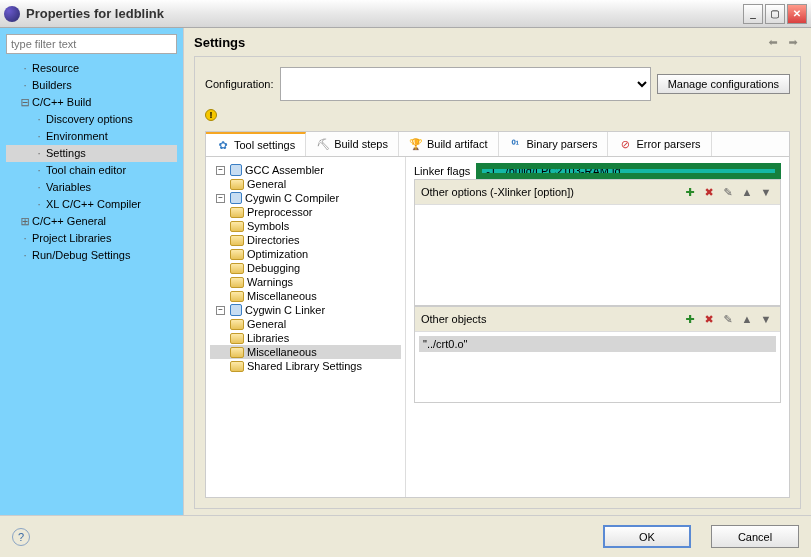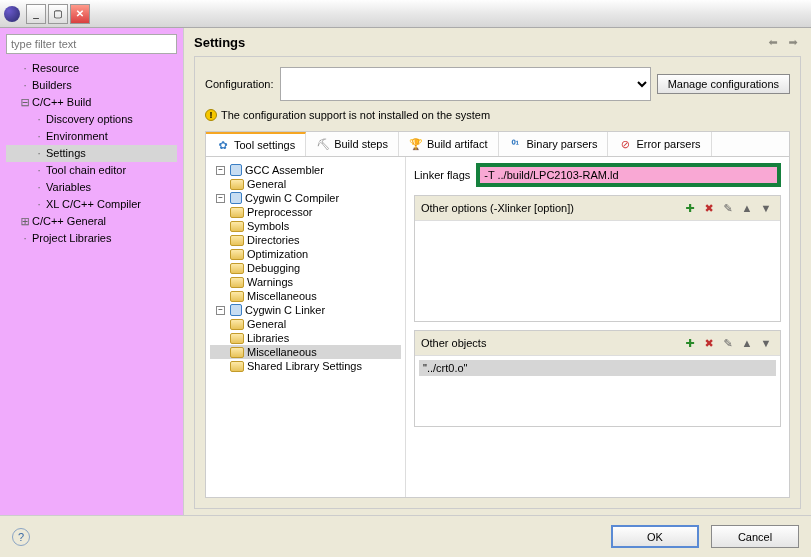--- a/index.html
+++ b/index.html
@@ -8,21 +8,21 @@
 
 .titlebar { height: 28px; background: linear-gradient(to bottom, #fefefe, #e8e8e8, #d6d6d6); border-bottom: 1px solid #aaa; display: flex; align-items: center; padding: 0 4px; }
 .titlebar .eclipse-icon { width: 16px; height: 16px; margin-right: 6px; background: radial-gradient(circle at 30% 30%, #6a5acd, #2a2a6a); border-radius: 50%; }
 .titlebar .title { font-weight: bold; font-size: 13px; color: #333; flex: 1; }
 .titlebar .win-btns { display: flex; gap: 2px; }
 .win-btn { width: 20px; height: 20px; border: 1px solid #999; background: linear-gradient(#fff,#ddd); display: flex; align-items: center; justify-content: center; font-size: 10px; cursor: pointer; }
 .win-btn.close { background: linear-gradient(#ff9a8a,#d94040); color: #fff; font-weight: bold; }
 
 
 .content { display: flex; height: calc(557px - 28px - 42px); }
-.left-panel { width: 184px; background: #f0abfc; border-right: 1px solid #ccc; padding: 6px; display:flex; flex-direction:column; }
+.left-panel { width: 184px; background: #7dd3fc; border-right: 1px solid #ccc; padding: 6px; display:flex; flex-direction:column; }
 .filter-input { width: 100%; height: 20px; border: 1px solid #aaa; padding: 2px 4px; color: #777; margin-bottom: 6px; }
 .tree { flex:1; overflow:auto; line-height: 17px; color:#000; }
 .tree-item { padding-left: 14px; cursor:pointer; white-space:nowrap; }
 .tree-item.lvl1 { padding-left: 28px; }
 .tree-item.selected { background:#d6d6d6; }
 .twisty { display:inline-block; width:10px; text-align:center; color:#666; margin-right:2px; }
 
 .right-panel { flex:1; background:#ece9d8; padding: 6px 10px 6px 10px; display:flex; flex-direction:column; }
 .heading-row { display:flex; align-items:center; margin-bottom:6px; }
 .heading { font-weight:bold; font-size:13px; flex:1; }
@@ -47,46 +47,47 @@
 
 .tab-body { border:1px solid #ccc; border-top:none; background:#fff; flex:1; display:flex; }
 .tree2 { width:200px; border-right:1px solid #ddd; padding:6px 4px; overflow:auto; }
 .tree2-item { display:flex; align-items:center; gap:3px; padding:1px 0 1px 6px; cursor:pointer; white-space:nowrap; }
 .tree2-item.lvl1 { padding-left: 20px; }
 .tree2-item.selected { background:#d6d6d6; }
 .folder-icon { width:14px; height:11px; background:linear-gradient(#fde9a8,#e8c35a); border:1px solid #c39b2a; border-radius:2px; }
 .box-icon { width:12px; height:12px; border:1px solid #3a7ec4; background:#c7ddf2; border-radius:2px; }
 .twisty2 { width:9px; height:9px; border:1px solid #888; background:#fff; display:flex; align-items:center; justify-content:center; font-size:8px; line-height:1; margin-right:2px; cursor:pointer; }
 
-.detail { flex:1; padding:6px 8px; display:flex; flex-direction:column; gap:8px; }
+.detail { flex:1; padding:6px 8px; display:flex; flex-direction:column; }
 .row { display:flex; align-items:center; gap:6px; }
-.text-input { flex:1; height:24px; border:4px solid #15803d; padding:2px 4px; background:#f9a8d4; }
+.text-input { flex:1; height:16px; border:6px solid #15803d; padding:2px 4px; background:#14b8a6; }
 .group { border:1px solid #ccc; }
 .group-header { display:flex; align-items:center; padding:4px 6px; background:#ece9d8; border-bottom:1px solid #ddd; }
 .group-header .label { flex:1; }
 .tool-icons { display:flex; gap:3px; }
 .tool-icon { width:16px; height:16px; display:flex; align-items:center; justify-content:center; cursor:pointer; color:#666; font-size:11px; }
 .tool-icon.add { color:#2a8a2a; }
 .tool-icon.del { color:#c03030; }
 .group-body { min-height:70px; background:#fff; padding:4px; }
 .list-row { padding:2px 4px; }
 .list-row.sel { background:#d6d6d6; }
 
 
 .bottombar { height:42px; border-top:1px solid #ccc; background:#ece9d8; display:flex; align-items:center; padding:0 12px; }
 .help-icon { width:18px; height:18px; border:1px solid #8aa4c4; border-radius:50%; display:flex; align-items:center; justify-content:center; color:#3a6aa4; cursor:pointer; }
 .spacer { flex:1; }
-.dlg-btn { width:88px; height:23px; border:1px solid #8a8a8a; background:linear-gradient(#fefefe,#e5e5e5); cursor:pointer; margin-left:12px; }
+.dlg-btn { width:88px; height:23px; border:1px solid #8a8a8a; background:linear-gradient(#fefefe,#e5e5e5); cursor:pointer; margin-left:20px; }
 .dlg-btn.default { border:2px solid #5a8ad4; }
 </style>
 </head>
 <body>
 
 <div class="titlebar">
   <div class="eclipse-icon"></div>
+  <div class="title">Properties for ledblink</div>
   <div class="win-btns">
     <div class="win-btn">_</div>
     <div class="win-btn">▢</div>
     <div class="win-btn close">✕</div>
   </div>
 </div>
 
 <div class="content">
 
   <div class="left-panel">
@@ -96,41 +97,41 @@
       <div class="tree-item"><span class="twisty">·</span><span>Builders</span></div>
       <div class="tree-item"><span class="twisty">⊟</span><span>C/C++ Build</span></div>
       <div class="tree-item lvl1"><span class="twisty">·</span><span>Discovery options</span></div>
       <div class="tree-item lvl1"><span class="twisty">·</span><span>Environment</span></div>
       <div class="tree-item lvl1 selected"><span class="twisty">·</span><span>Settings</span></div>
       <div class="tree-item lvl1"><span class="twisty">·</span><span>Tool chain editor</span></div>
       <div class="tree-item lvl1"><span class="twisty">·</span><span>Variables</span></div>
       <div class="tree-item lvl1"><span class="twisty">·</span><span>XL C/C++ Compiler</span></div>
       <div class="tree-item"><span class="twisty">⊞</span><span>C/C++ General</span></div>
       <div class="tree-item"><span class="twisty">·</span><span>Project Libraries</span></div>
+      <div class="tree-item"><span class="twisty">·</span><span>Run/Debug Settings</span></div>
     </div>
   </div>
 
   <div class="right-panel">
     <div class="heading-row">
       <div class="heading">Settings</div>
       <div class="nav-arrow">⬅</div>
       <div class="nav-arrow">➡</div>
     </div>
 
     <div class="inner">
       <div class="config-row">
         <span>Configuration:</span>
         <select class="config-select">
           <option>Debug</option>
         </select>
         <button class="manage-btn">Manage configurations</button>
       </div>
       <div class="warning-row">
         <span class="warn-icon">!</span>
-        <span>The configuration support is not installed on the system</span>
       </div>
 
       <div class="tabs">
         <div class="tab active">
             <span class="tab-icon ti-tool">✿</span>
             <span>Tool settings</span>
           </div>
         <div class="tab">
             <span class="tab-icon ti-build">⛏</span>
             <span>Build steps</span>

